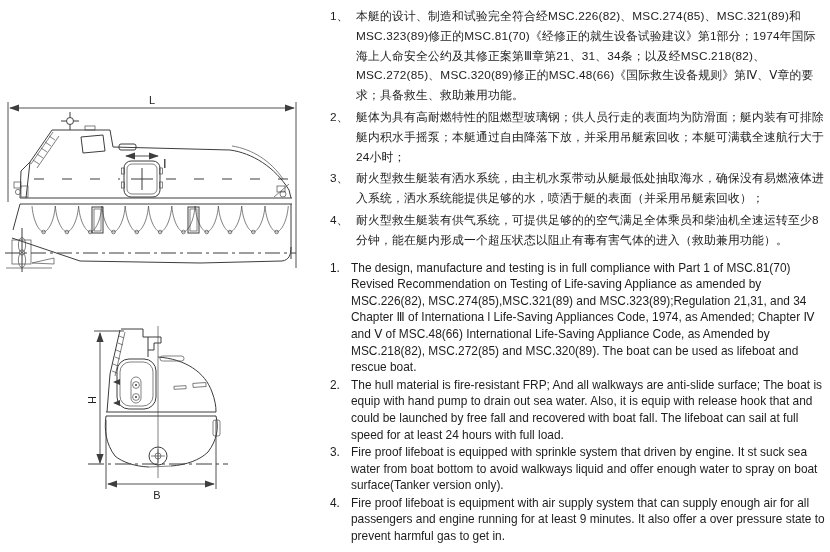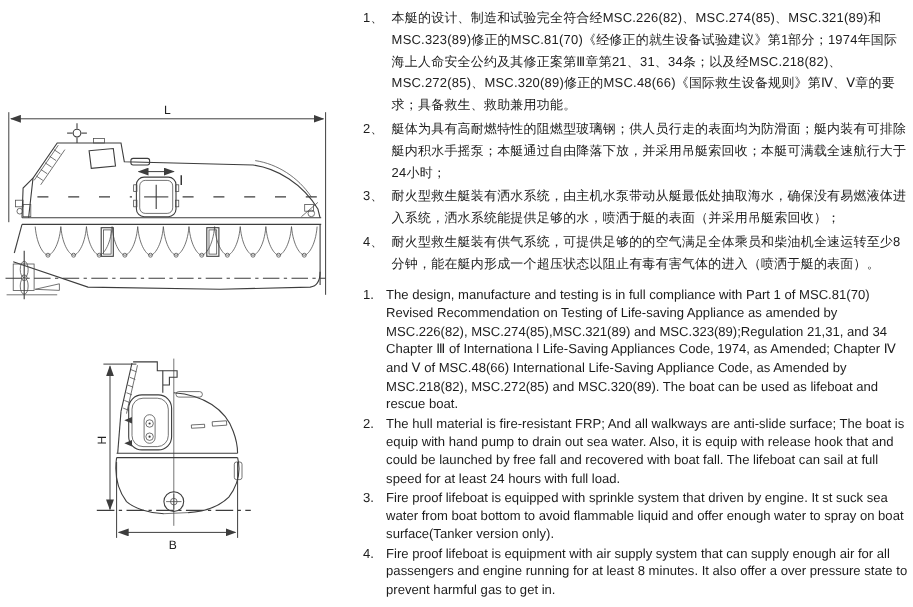--- a/index.html
+++ b/index.html
@@ -242,37 +242,37 @@
       <div class="cn-item">
         <span class="num">2、</span>
         <span class="txt">艇体为具有高耐燃特性的阻燃型玻璃钢；供人员行走的表面均为防滑面；艇内装有可排除艇内积水手摇泵；本艇通过自由降落下放，并采用吊艇索回收；本艇可满载全速航行大于24小时；</span>
       </div>
       <div class="cn-item">
         <span class="num">3、</span>
         <span class="txt">耐火型救生艇装有洒水系统，由主机水泵带动从艇最低处抽取海水，确保没有易燃液体进入系统，洒水系统能提供足够的水，喷洒于艇的表面（并采用吊艇索回收）；</span>
       </div>
       <div class="cn-item">
         <span class="num">4、</span>
-        <span class="txt">耐火型救生艇装有供气系统，可提供足够的的空气满足全体乘员和柴油机全速运转至少8分钟，能在艇内形成一个超压状态以阻止有毒有害气体的进入（喷洒于艇的表面）。</span>
+        <span class="txt">耐火型救生艇装有供气系统，可提供足够的的空气满足全体乘员和柴油机全速运转至少8分钟，能在艇内形成一个超压状态以阻止有毒有害气体的进入（救助兼用功能）。</span>
       </div>
     </div>
 
     <div class="spec-list spec-en">
       <div class="en-item">
         <span class="num">1.</span>
         <span class="txt">The design, manufacture and testing is in full compliance with Part 1 of MSC.81(70) Revised Recommendation on Testing of Life-saving Appliance as amended by MSC.226(82), MSC.274(85),MSC.321(89) and MSC.323(89);Regulation 21,31, and 34 Chapter Ⅲ of Internationa l Life-Saving Appliances Code, 1974, as Amended; Chapter Ⅳ and Ⅴ of MSC.48(66) International Life-Saving Appliance Code, as Amended by MSC.218(82), MSC.272(85) and MSC.320(89). The boat can be used as lifeboat and rescue boat.</span>
       </div>
       <div class="en-item">
         <span class="num">2.</span>
         <span class="txt">The hull material is fire-resistant FRP; And all walkways are anti-slide surface; The boat is equip with hand pump to drain out sea water. Also, it is equip with release hook that and could be launched by free fall and recovered with boat fall. The lifeboat can sail at full speed for at least 24 hours with full load.</span>
       </div>
       <div class="en-item">
         <span class="num">3.</span>
-        <span class="txt">Fire proof lifeboat is equipped with sprinkle system that driven by engine. It st suck sea water from boat bottom to avoid flammable liquid and offer enough water to spray on boat surface(Tanker version only).</span>
+        <span class="txt">Fire proof lifeboat is equipped with sprinkle system that driven by engine. It st suck sea water from boat bottom to avoid walkways liquid and offer enough water to spray on boat surface(Tanker version only).</span>
       </div>
       <div class="en-item">
         <span class="num">4.</span>
-        <span class="txt">Fire proof lifeboat is equipment with air supply system that can supply enough air for all passengers and engine running for at least 8 minutes. It also offer a over pressure state to prevent harmful gas to get in.</span>
+        <span class="txt">Fire proof lifeboat is equipment with air supply system that can supply enough air for all passengers and engine running for at least 9 minutes. It also offer a over pressure state to prevent harmful gas to get in.</span>
       </div>
     </div>
 
   </div>
 </div>
 
 </body></html>

